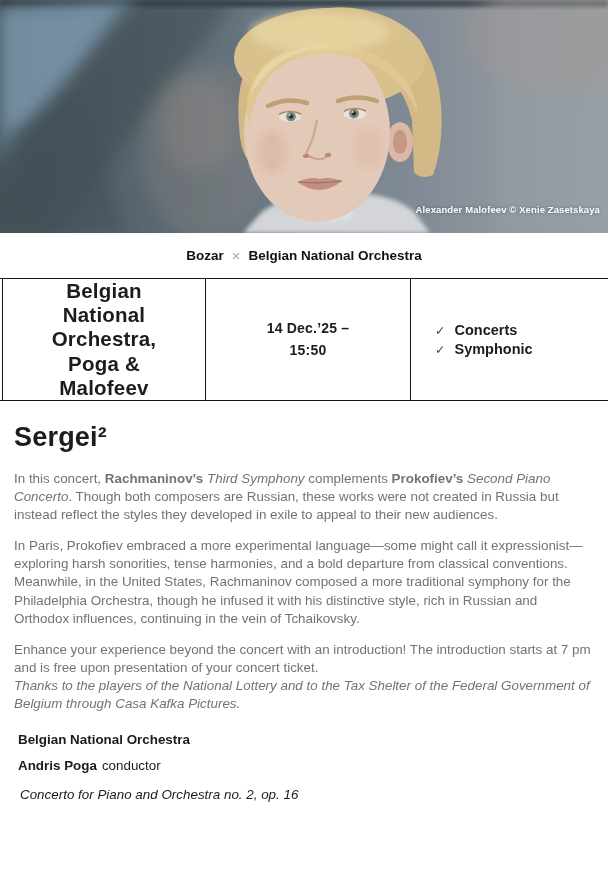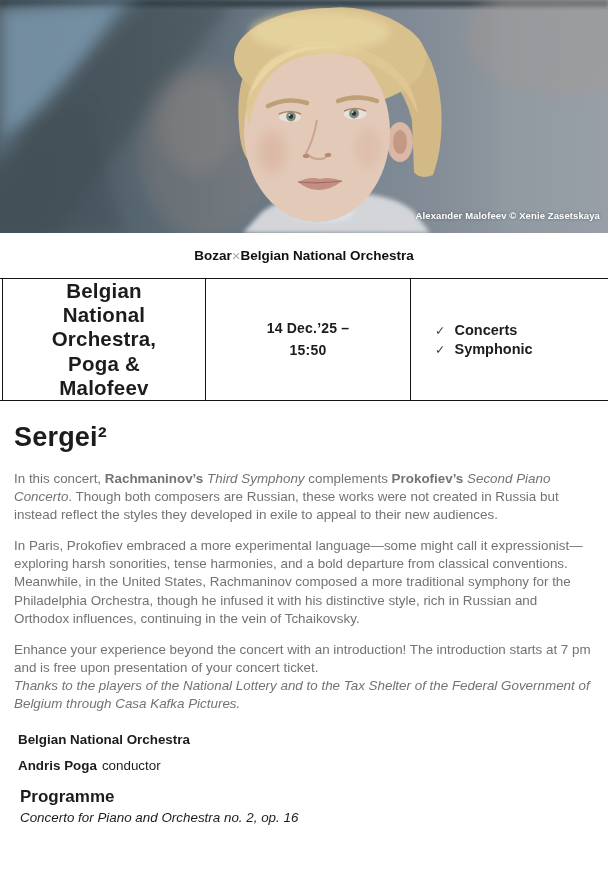--- a/index.html
+++ b/index.html
@@ -8,28 +8,28 @@
     font-family:"Liberation Sans", sans-serif;
     color:#1c1c1c;
     width:608px; height:892px;
     overflow:hidden;
     position:relative;
   }
   
   .hero { position:relative; width:608px; height:233px; overflow:hidden; background:#6d7b86; }
   .hero svg { display:block; }
   .hero-credit {
-    position:absolute; right:8px; bottom:12px;
+    position:absolute; right:8px; bottom:18px;
     color:#ffffff; font-size:9.5px; font-weight:700; letter-spacing:.1px;
     text-shadow:0 0 3px rgba(35,55,65,.55);
   }
   
   .brand {
     height:45px; display:flex; align-items:center; justify-content:center;
-    gap:0; font-size:13.5px; font-weight:700; color:#111;
+    gap:8px; font-size:13.5px; font-weight:700; color:#111;
   }
   .brand .sep { color:#a9a9a9; font-weight:400; font-size:15px; line-height:1; }
   
   .infobox {
     display:flex; height:123px;
     border-top:1px solid #141414; border-bottom:1px solid #141414;
   }
   .ib-col { display:flex; align-items:center; justify-content:center; }
   .ib-col.c1 { width:204px; margin-left:2px; border-left:1px solid #141414; border-right:1px solid #141414; }
   .ib-col.c2 { width:205px; border-right:1px solid #141414; }
@@ -181,21 +181,20 @@
         <span class="name">Belgian National Orchestra</span><span class="role"></span>
       </div>
 
       <div class="credit-line">
         <span class="name">Andris Poga</span><span class="role">conductor</span>
       </div>
 
     </div>
 
   <div class="programme">
-    <div class="programme-heading">Programme</div>
     <div>
 
         <div class="prog-item">
           <div class="prog-work">Concerto for Piano and Orchestra no. 2, op. 16</div>
         </div>
 
       </div>
   </div>
 </div>
 

